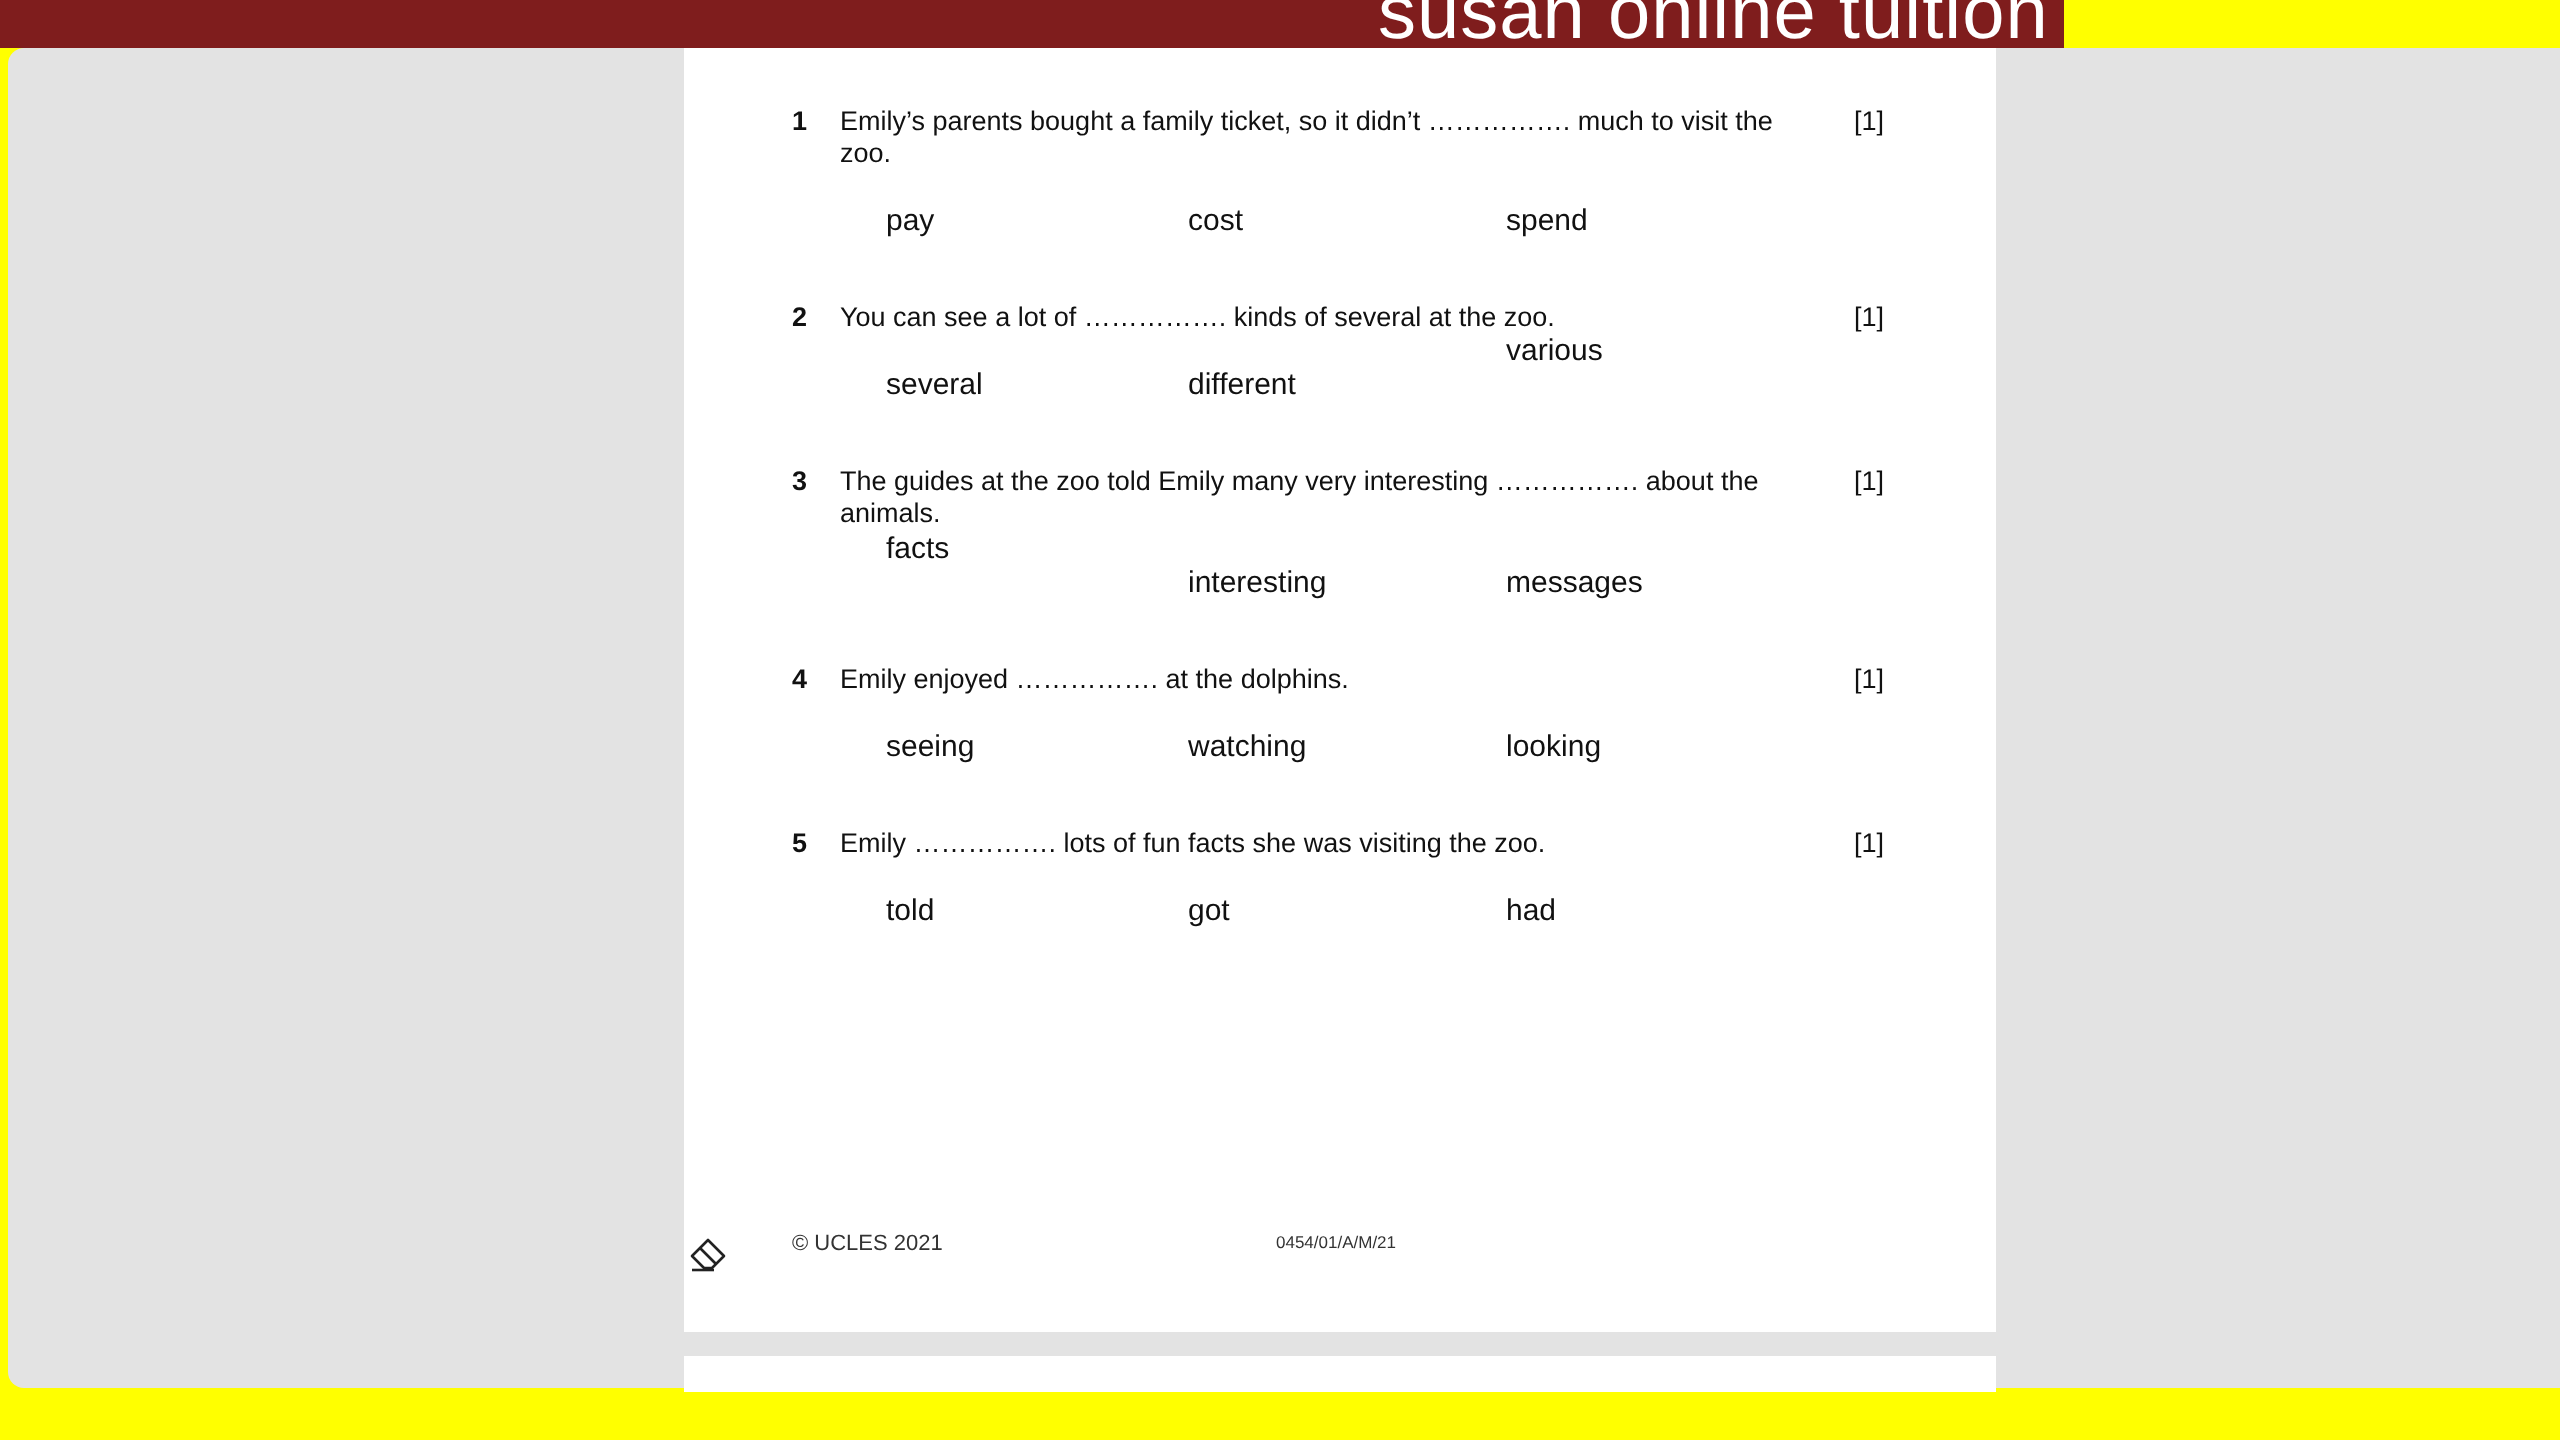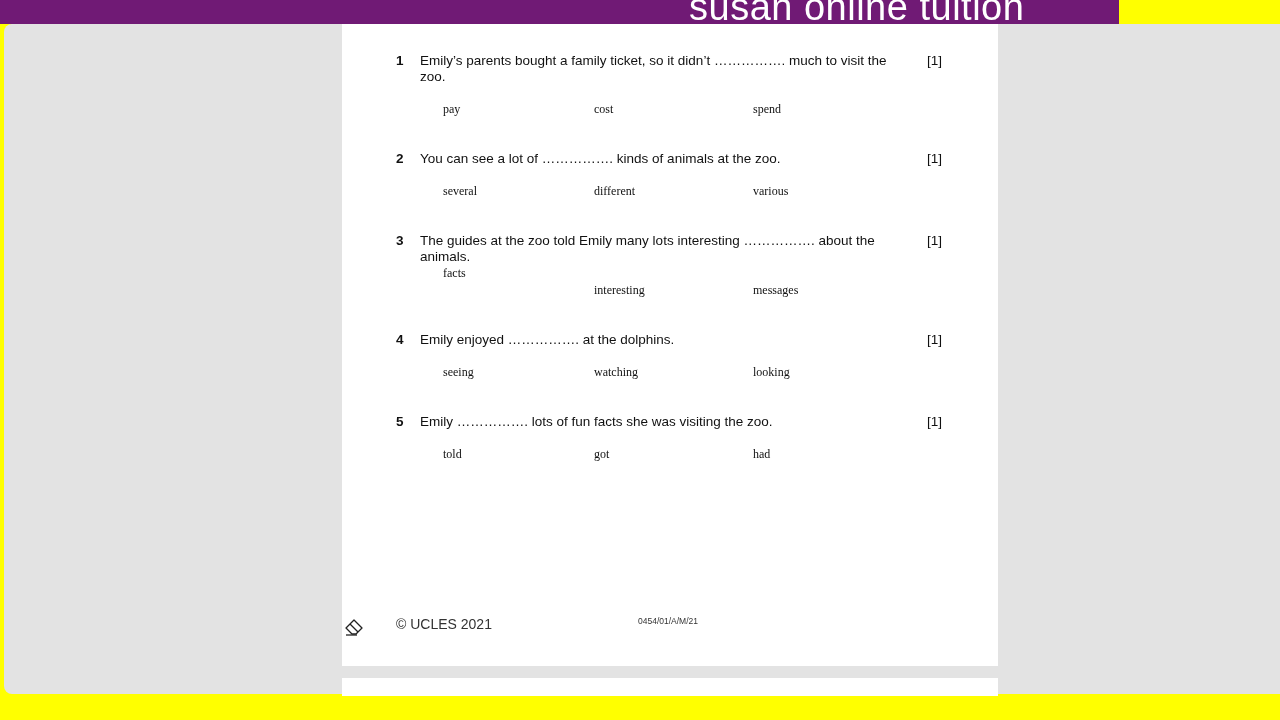--- a/index.html
+++ b/index.html
@@ -2,22 +2,22 @@
 <html><head>
 <meta charset="utf-8">
 <style>
   html, body { margin: 0; padding: 0; }
   body {
     width: 1280px; height: 720px; overflow: hidden; position: relative;
     background: #ffff00;
     font-family: "Liberation Sans", sans-serif;
   }
   .top-band {
-    position: absolute; left: 0; top: 0; width: 1119px; height: 24px;
-    background: #701a75; z-index: 3; overflow: visible;
+    position: absolute; left: 0; top: 0; width: 1032px; height: 24px;
+    background: #7f1d1d; z-index: 3; overflow: visible;
   }
   .watermark {
     position: absolute; left: 689px; top: -12px;
     font-family: "Liberation Sans", sans-serif;
     font-size: 38px; color: #ffffff; letter-spacing: 0.5px;
     white-space: nowrap; line-height: 1;
   }
   .bottom-band {
     position: absolute; left: 0; top: 696px; width: 1280px; height: 24px;
     background: #ffff00; z-index: 3;
@@ -35,25 +35,25 @@
     background: #ffffff; z-index: 2;
   }
   .question { position: absolute; left: 0; width: 656px; color: #111; }
   .q-num {
     position: absolute; left: 54px; top: 0; font-weight: bold; font-size: 13.5px;
   }
   .q-text {
     position: absolute; left: 78px; top: 0; width: 492px; font-size: 13.5px; line-height: 16px;
   }
   .q-mark { position: absolute; left: 585px; top: 0; font-size: 13.5px; }
-  .opt { position: absolute; font-size: 12px; font-family: Liberation Serif, serif; }
+  .opt { position: absolute; font-size: 15px; }
   .opt.o1 { left: 101px; }
   .opt.o2 { left: 252px; }
   .opt.o3 { left: 411px; }
-  .footer-left { position: absolute; left: 54px; top: 592px; font-size: 14px; color: #333; }
+  .footer-left { position: absolute; left: 54px; top: 592px; font-size: 11px; color: #333; }
   .footer-right { position: absolute; left: 296px; top: 592px; font-size: 8.5px; color: #333; }
   .eraser {
     position: absolute; left: 1px; top: 591px; width: 22px; height: 22px; z-index: 4;
   }
 </style>
 </head>
 <body>
 
 <div class="top-band">
   <div class="watermark">susan online tuition</div>
@@ -67,30 +67,30 @@
     <span class="q-num">1</span>
     <span class="q-text">Emily’s parents bought a family ticket, so it didn’t ……………. much to visit the zoo.</span>
     <span class="q-mark">[1]</span>
     <span class="opt o1" style="top:49px;">pay</span>
     <span class="opt o2" style="top:49px;">cost</span>
     <span class="opt o3" style="top:49px;">spend</span>
   </div>
 
   <div class="question" style="top:127px;">
     <span class="q-num">2</span>
-    <span class="q-text">You can see a lot of ……………. kinds of animals at the zoo.</span>
+    <span class="q-text">You can see a lot of ……………. kinds of several at the zoo.</span>
     <span class="q-mark">[1]</span>
     <span class="opt o1" style="top:33px;">several</span>
     <span class="opt o2" style="top:33px;">different</span>
-    <span class="opt o3" style="top:33px;">various</span>
+    <span class="opt o3" style="top:16px;">various</span>
   </div>
 
   <div class="question" style="top:209px;">
     <span class="q-num">3</span>
-    <span class="q-text">The guides at the zoo told Emily many lots interesting ……………. about the animals.</span>
+    <span class="q-text">The guides at the zoo told Emily many very interesting ……………. about the animals.</span>
     <span class="q-mark">[1]</span>
     <span class="opt o1" style="top:33px;">facts</span>
     <span class="opt o2" style="top:50px;">interesting</span>
     <span class="opt o3" style="top:50px;">messages</span>
   </div>
 
   <div class="question" style="top:308px;">
     <span class="q-num">4</span>
     <span class="q-text">Emily enjoyed ……………. at the dolphins.</span>
     <span class="q-mark">[1]</span>

